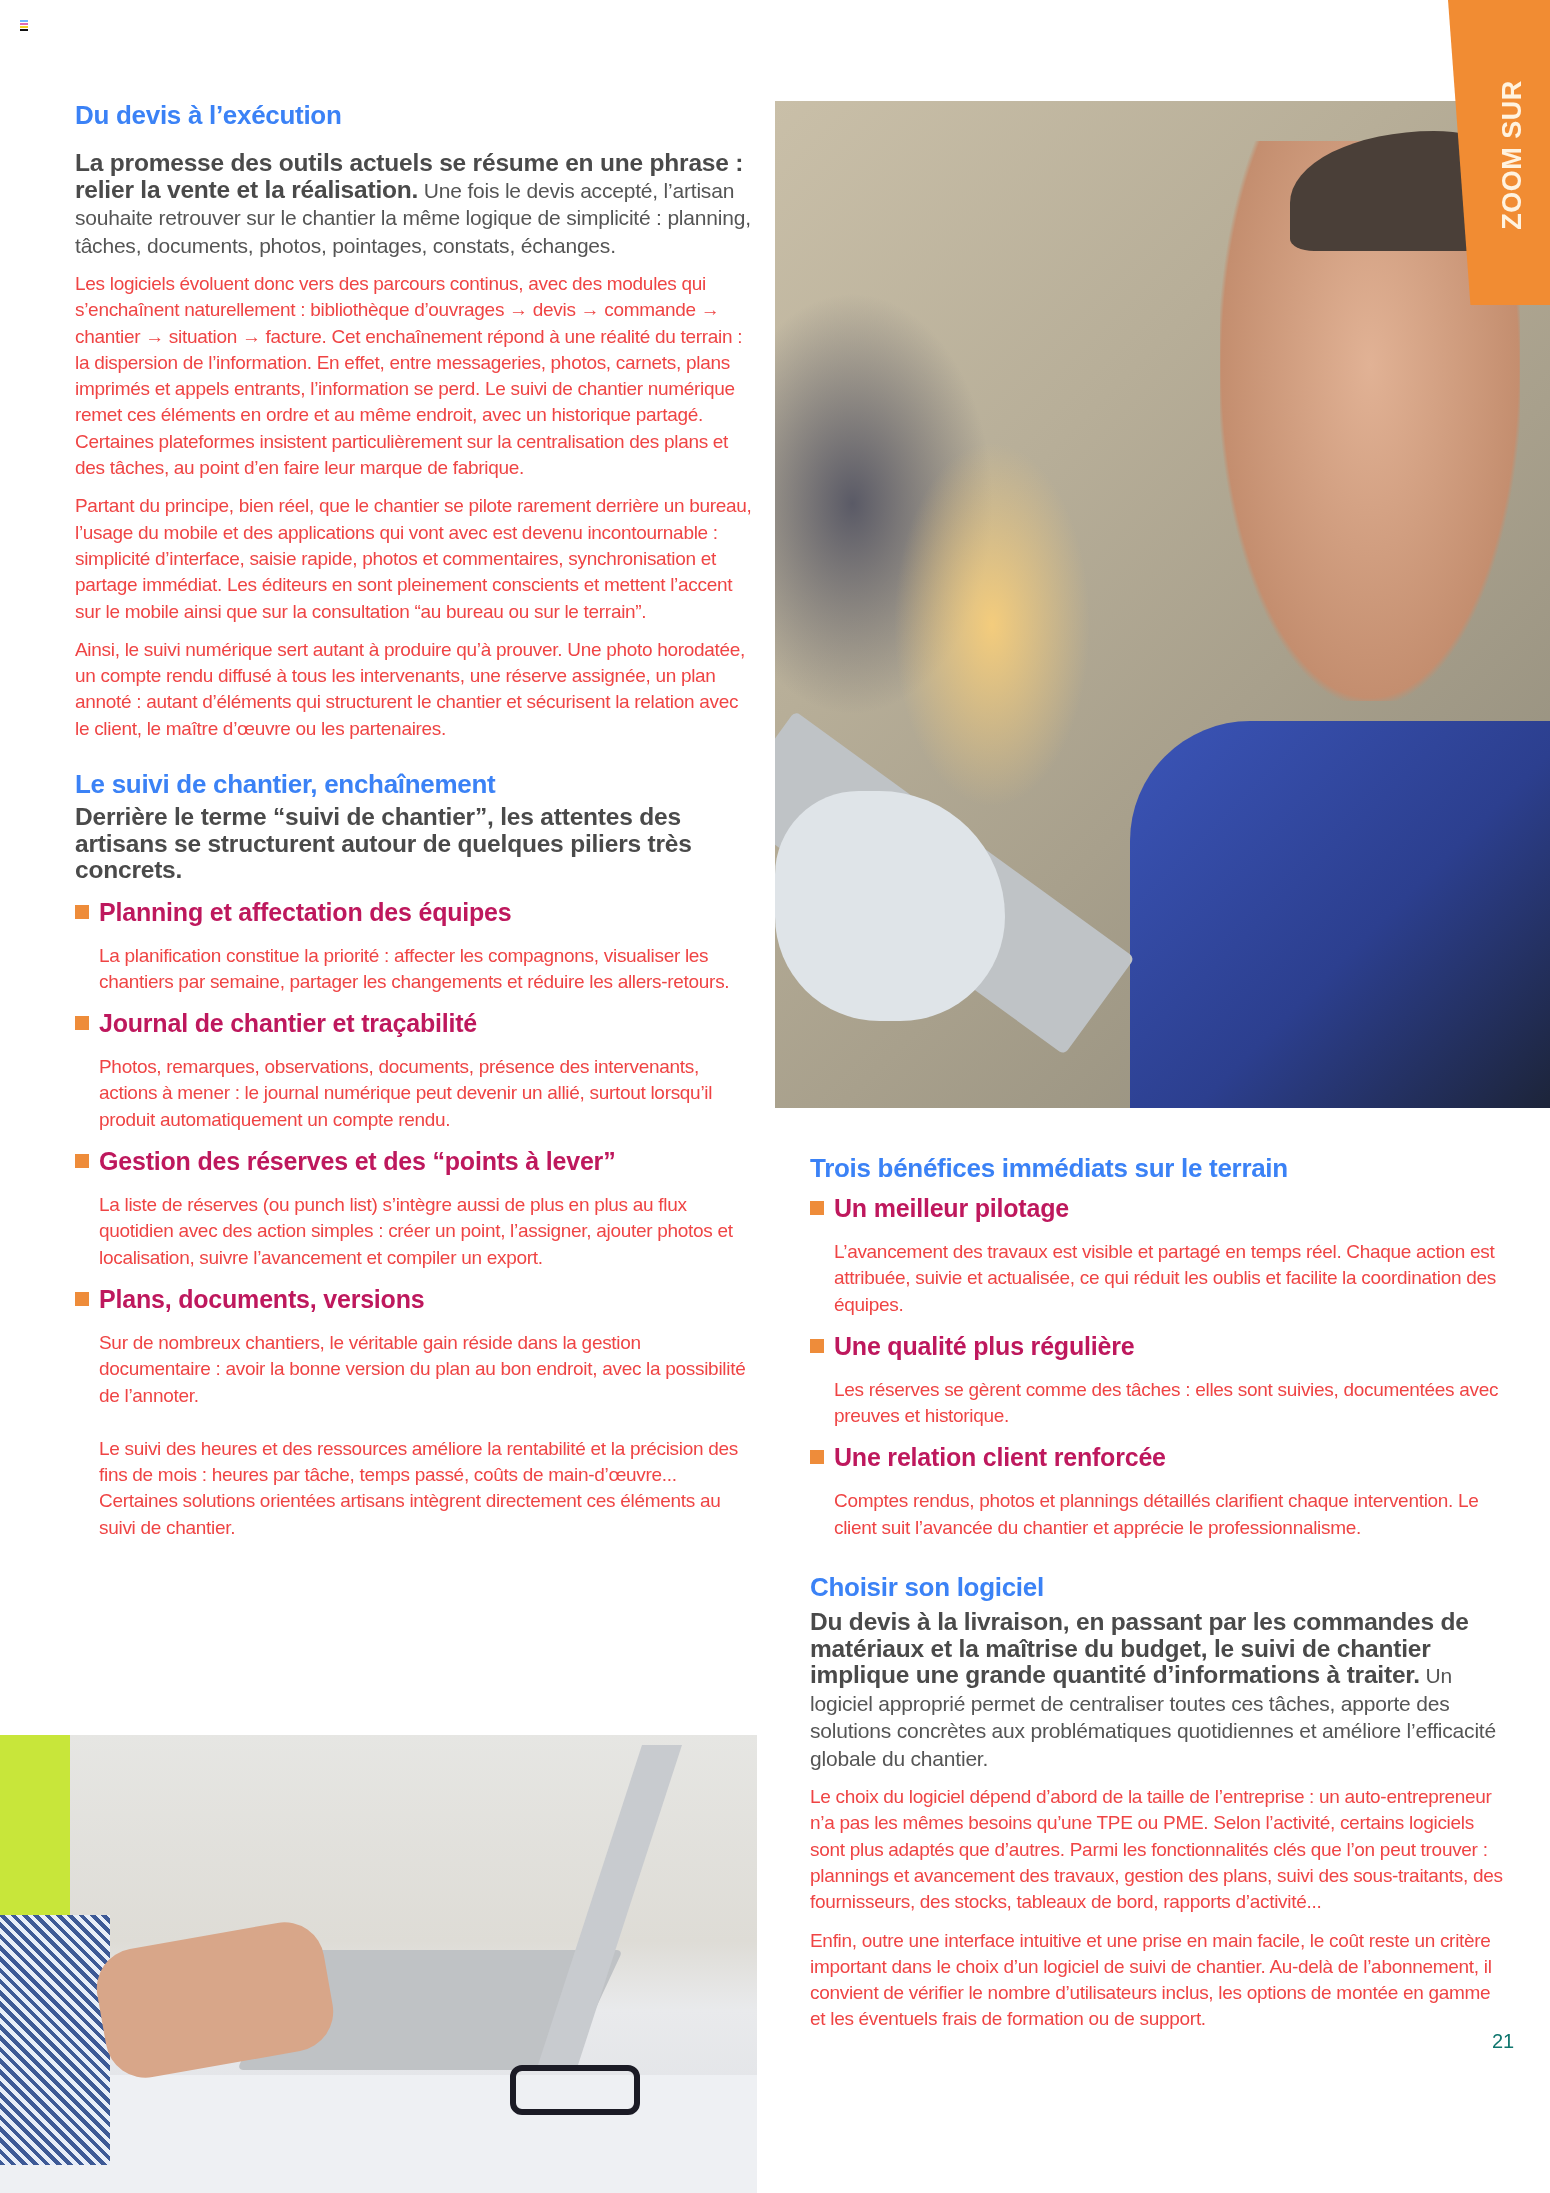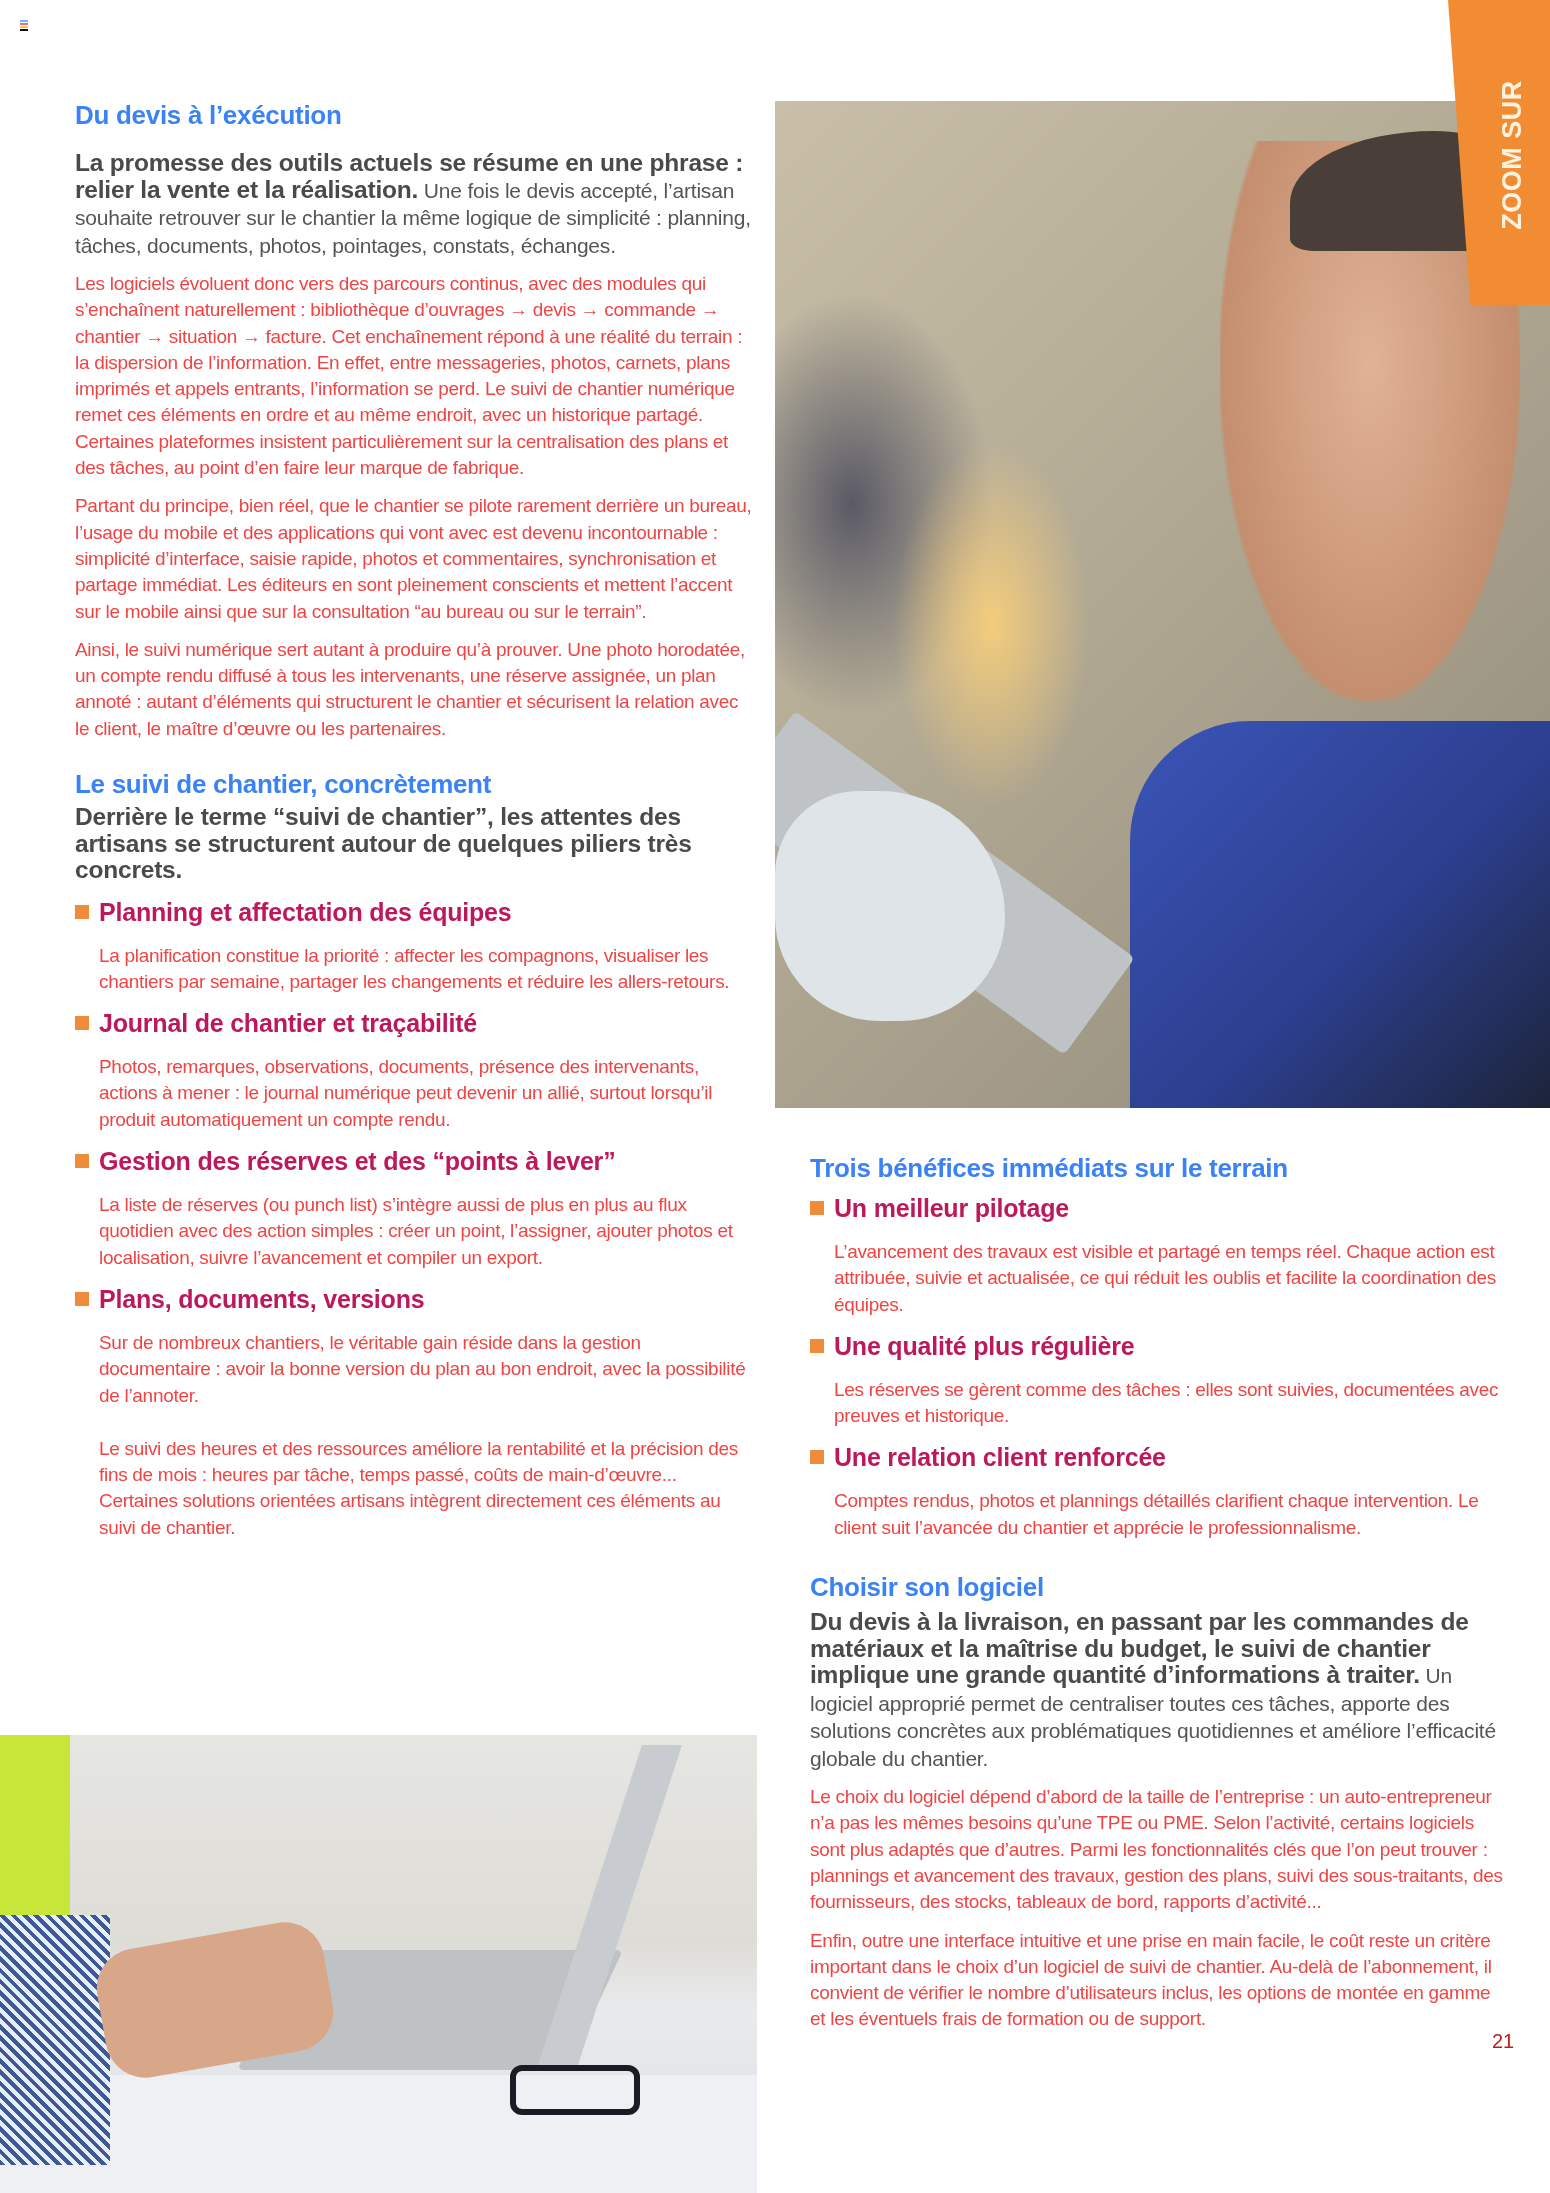--- a/index.html
+++ b/index.html
@@ -42,21 +42,21 @@
     .photo-bottom { position: absolute; left: 0; top: 1735px; width: 757px; height: 458px; overflow: hidden;
       background: linear-gradient(180deg, #e6e6e3 0%, #dedcd6 45%, #e9eaec 60%, #dcdfe4 100%); }
     .vest { position: absolute; left: 0; top: 0; width: 70px; height: 230px; background: #c8e63a; }
     .sleeve { position: absolute; left: 0; top: 180px; width: 110px; height: 250px; background: repeating-linear-gradient(45deg, #3e5a96 0 4px, #e8eef8 4px 8px); }
     .arm { position: absolute; left: 100px; top: 200px; width: 230px; height: 130px; background: #d8a689; border-radius: 40px; transform: rotate(-10deg); }
     .laptop { position: absolute; left: 265px; top: 215px; width: 330px; height: 120px; background: #bfc2c5; transform: skewX(-25deg); border-radius: 6px; }
     .screen { position: absolute; left: 590px; top: 10px; width: 40px; height: 320px; background: #c8cbcf; transform: skewX(-18deg); }
     .glasses { position: absolute; left: 510px; top: 330px; width: 130px; height: 50px; border: 6px solid #1b1b25; border-radius: 12px; }
     .plans { position: absolute; left: 0; top: 340px; width: 757px; height: 118px; background: #eef0f3; }
 
-    .page-num { position: absolute; left: 1492px; top: 2030px; font-size: 20px; color: #b91c1c; }
+    .page-num { position: absolute; left: 1492px; top: 2030px; font-size: 20px; color: #0f766e; }
   </style>
 </head>
 <body>
 
 <div class="reg-mark">
   <span style="background:#6fb7ff"></span>
     <span style="background:#e06bb5"></span>
     <span style="background:#f2d12a"></span>
     <span style="background:#111"></span>
 </div>
@@ -65,21 +65,21 @@
   <h2 class="h1">Du devis à l’exécution</h2>
   <p class="lead" style="margin-top:15px"><span>La promesse des outils actuels se résume en une phrase : relier la vente et la réalisation.</span><span class="rest"> Une fois le devis accepté, l’artisan souhaite retrouver sur le chantier la même logique de simplicité : planning, tâches, documents, photos, pointages, constats, échanges.</span></p>
   <div class="gap-s"></div>
   <p class="p">Les logiciels évoluent donc vers des parcours continus, avec des modules qui s’enchaînent naturellement : bibliothèque d’ouvrages → devis → commande → chantier → situation → facture. Cet enchaînement répond à une réalité du terrain : la dispersion de l’information. En effet, entre messageries, photos, carnets, plans imprimés et appels entrants, l’information se perd. Le suivi de chantier numérique remet ces éléments en ordre et au même endroit, avec un historique partagé. Certaines plateformes insistent particulièrement sur la centralisation des plans et des tâches, au point d’en faire leur marque de fabrique.</p>
   <div class="gap-s"></div>
   <p class="p">Partant du principe, bien réel, que le chantier se pilote rarement derrière un bureau, l’usage du mobile et des applications qui vont avec est devenu incontournable : simplicité d’interface, saisie rapide, photos et commentaires, synchronisation et partage immédiat. Les éditeurs en sont pleinement conscients et mettent l’accent sur le mobile ainsi que sur la consultation “au bureau ou sur le terrain”.</p>
   <div class="gap-s"></div>
   <p class="p">Ainsi, le suivi numérique sert autant à produire qu’à prouver. Une photo horodatée, un compte rendu diffusé à tous les intervenants, une réserve assignée, un plan annoté : autant d’éléments qui structurent le chantier et sécurisent la relation avec le client, le maître d’œuvre ou les partenaires.</p>
 
   <div style="height:22px"></div>
-  <h2 class="h1">Le suivi de chantier, concrètement</h2>
+  <h2 class="h1">Le suivi de chantier, enchaînement</h2>
   <p class="lead" style="margin-top:0">Derrière le terme “suivi de chantier”, les attentes des artisans se structurent autour de quelques piliers très concrets.</p>
 
   <div class="gap-s"></div>
   <div>
     <div class="bullet-h">
         <span class="bullet-sq"></span>
         <span>Planning et affectation des équipes</span>
       </div>
     <p class="p bullet-p">La planification constitue la priorité : affecter les compagnons, visualiser les chantiers par semaine, partager les changements et réduire les allers-retours.</p>
   </div>

